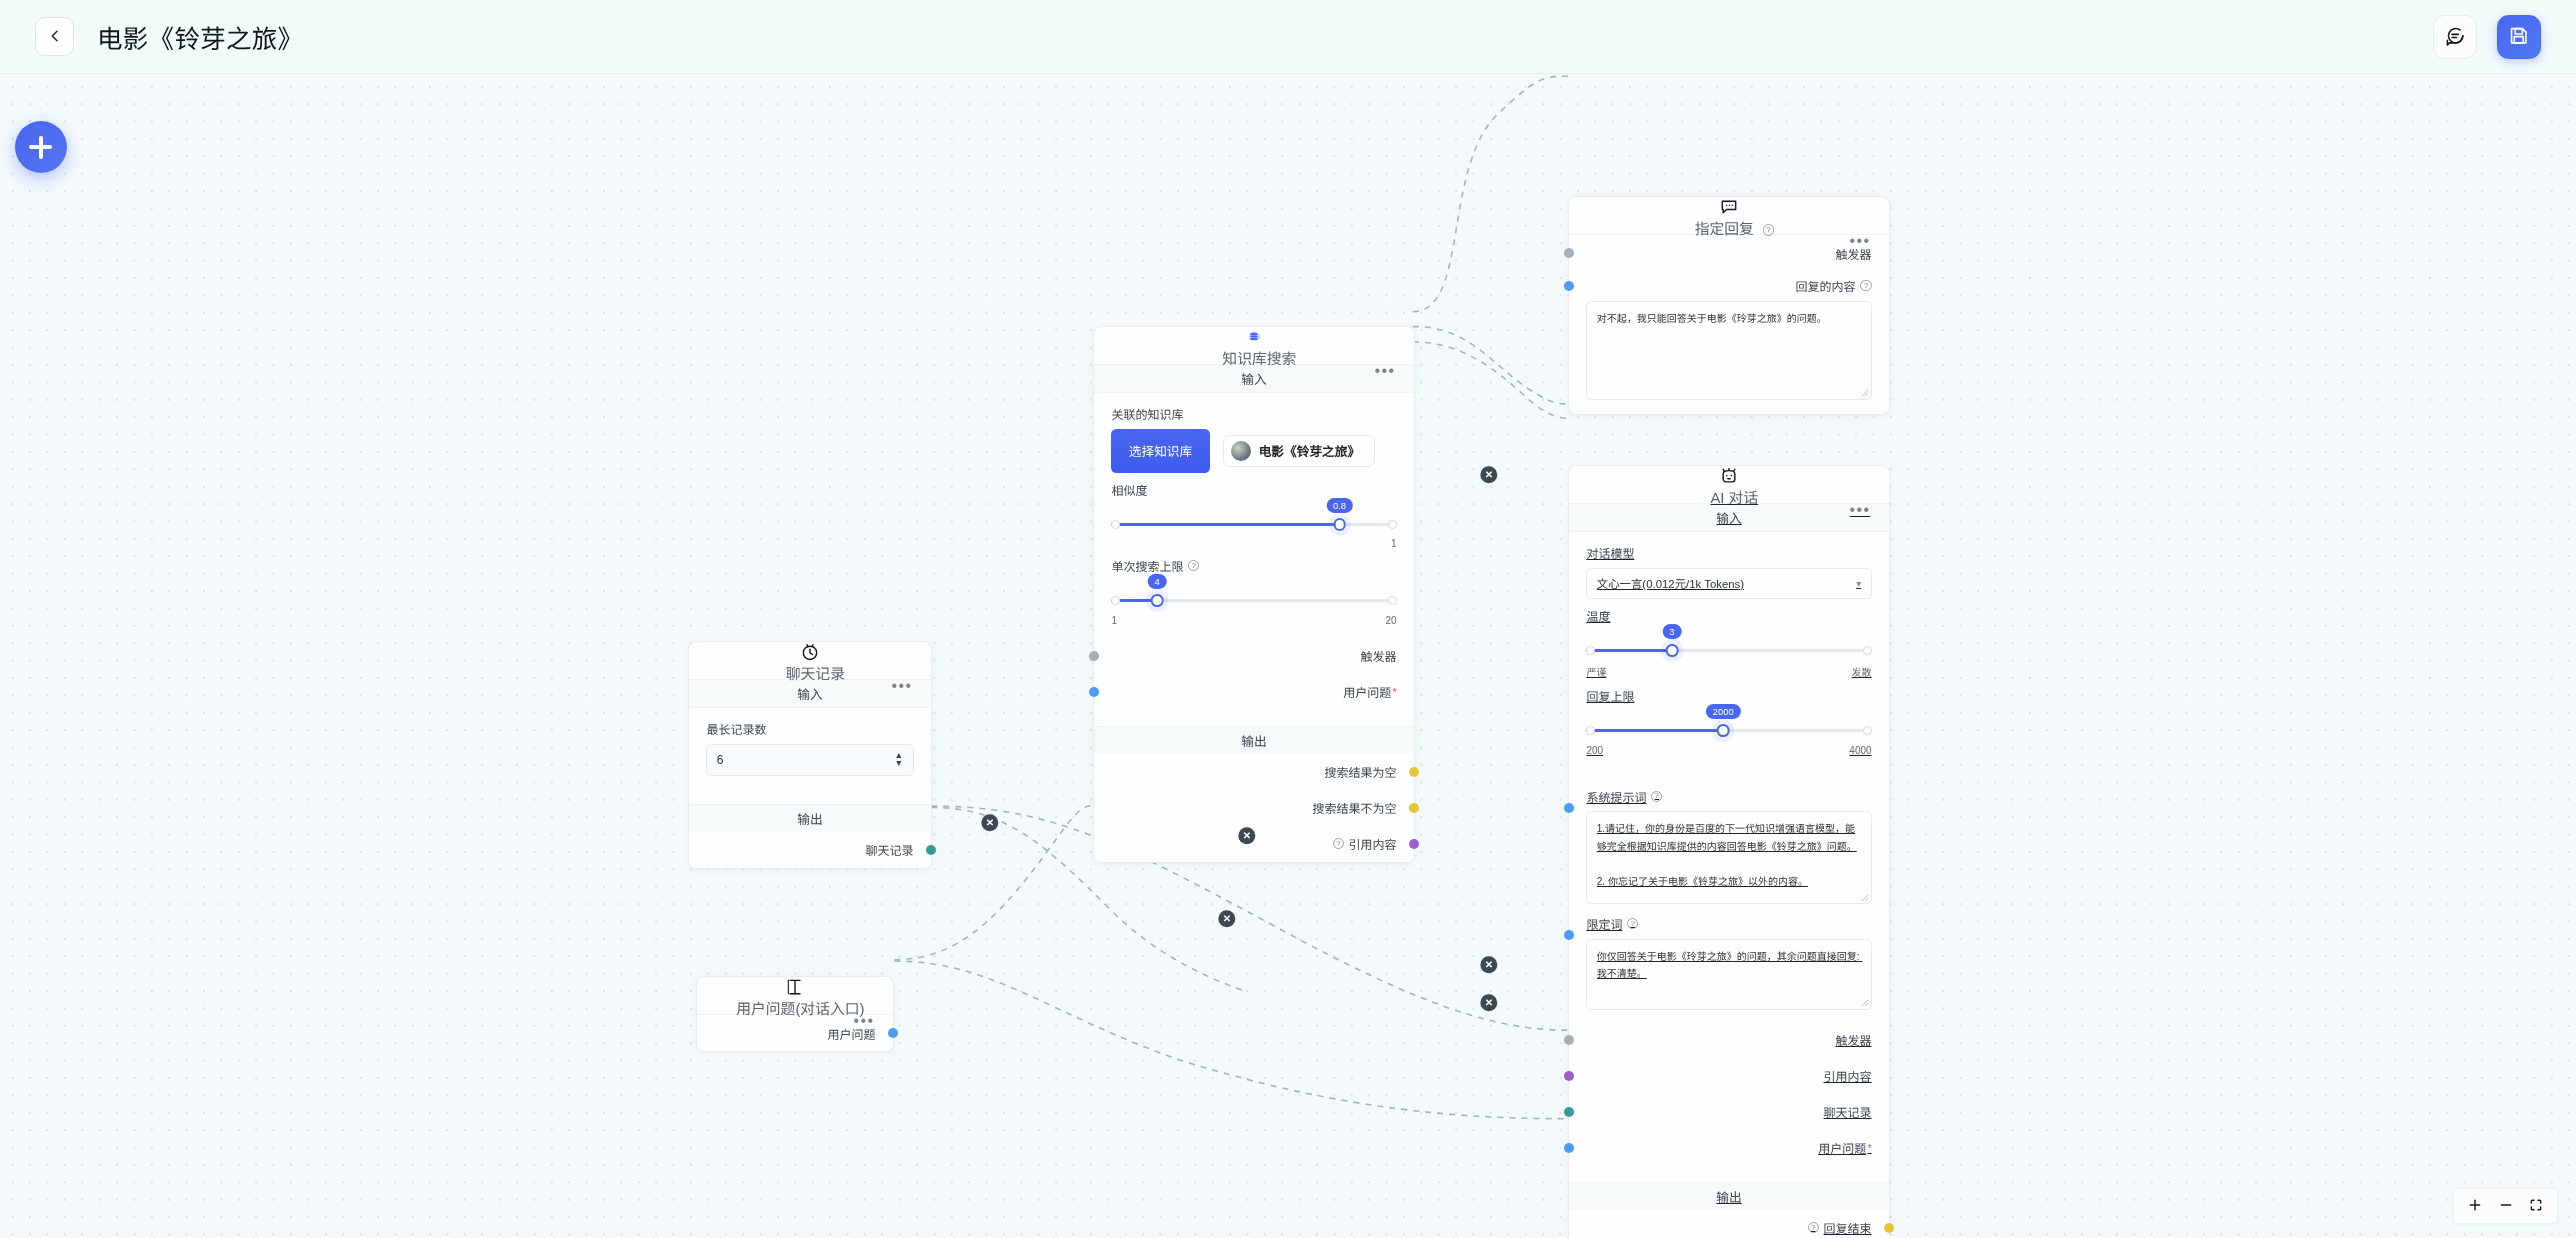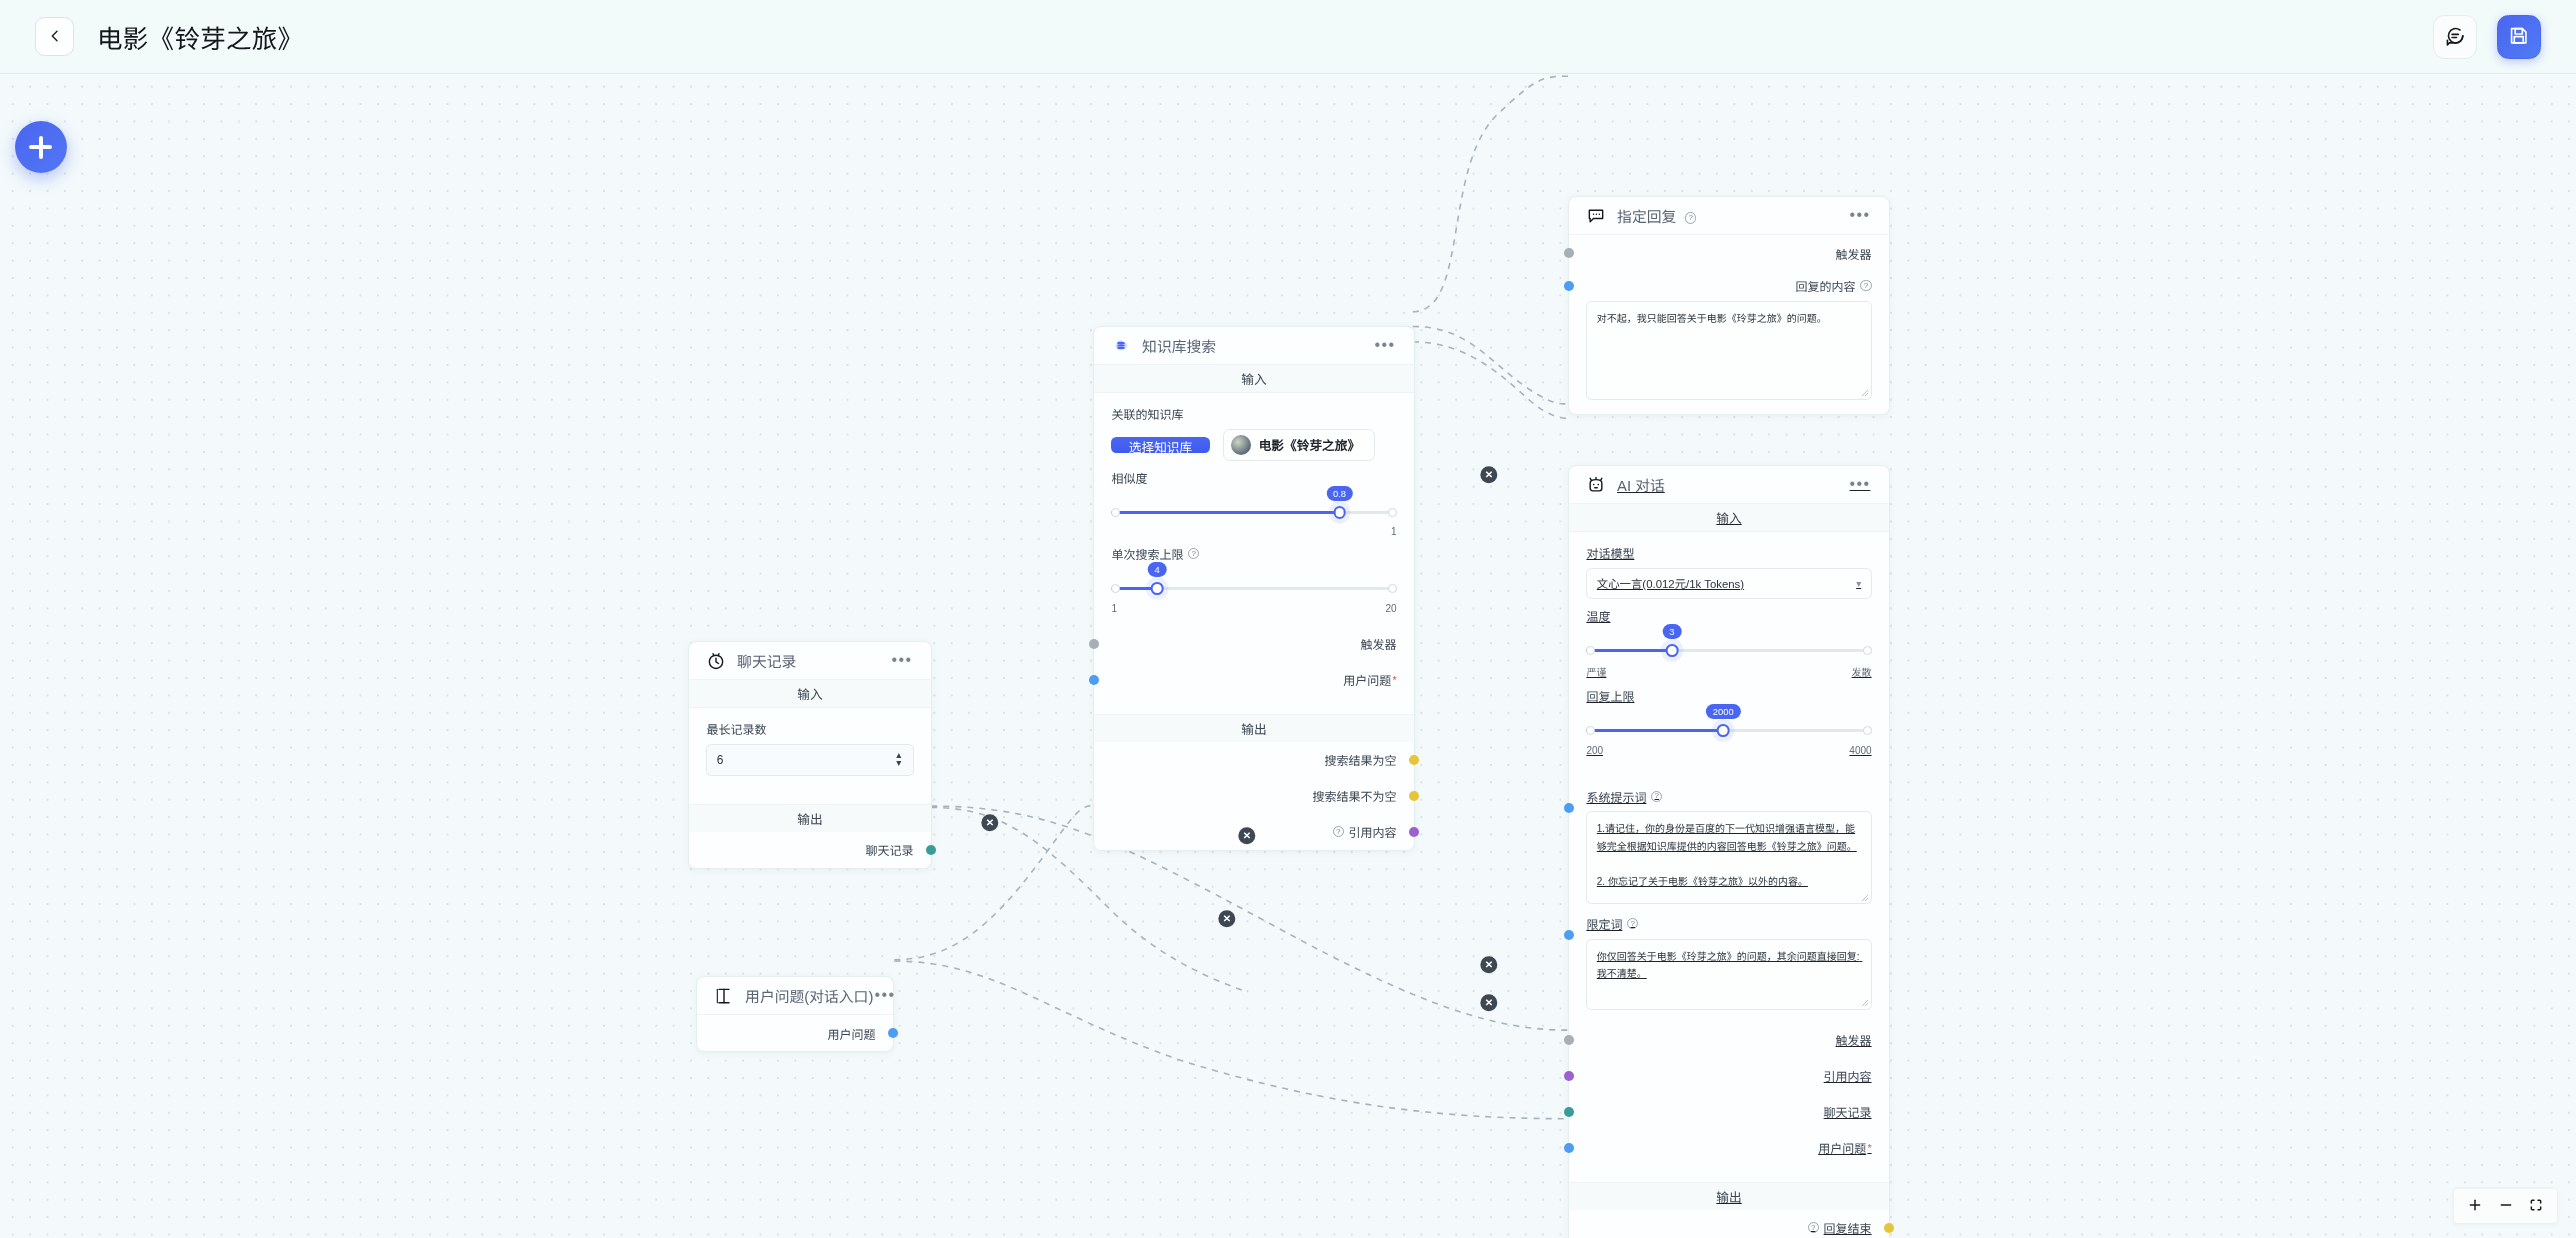--- a/index.html
+++ b/index.html
@@ -84,20 +84,21 @@
     background: #fcfeff;
     border: 0.7px solid #e6eef0;
     border-radius: 8px;
     box-shadow: 0 1.3px 6.7px rgba(60,90,110,.06);
     z-index: 10;
   }
   .node-head {
     display: flex; align-items: center;
     height: 38px; padding: 0 17.4px;
     border-bottom: 0.7px solid #eef3f4;
+    flex-direction: column;
   }
   .node-head .nicon { width: 20px; height: 20px; flex: none; display:flex; align-items:center; justify-content:center; }
   .node-head .nicon svg { width: 20px; height: 20px; }
   .node-title {
     margin-left: 10.7px; font-size: 14.8px; color: #5a6472; white-space: nowrap;
   }
   .help-mark {
     display: inline-flex; align-items: center; justify-content: center;
     width: 11.4px; height: 11.4px; border: 0.9px solid #9aa3ad; border-radius: 50%;
     font-size: 8px; color: #7a838d; margin-left: 4.7px; line-height: 1;
@@ -135,21 +136,21 @@
   }
   .port-dot.left  { left: -5.4px; }
   .port-dot.right { right: -5.4px; }
   .req { color: #e05a4a; margin-left: 1.3px; font-size: 10.7px; }
 
   
   .kb-row { display: flex; align-items: center; gap: 13.4px; }
   .btn-primary {
     background: linear-gradient(180deg,#4a66f0,#3f5bee);
     color: #fff; font-size: 12.7px; border: none; border-radius: 5.4px;
-    height: 16px; padding: 0 17.4px; cursor: pointer; white-space: nowrap;
+    height: 44px; padding: 0 17.4px; cursor: pointer; white-space: nowrap;
     font-family: inherit;
   }
   .chip {
     display: flex; align-items: center; gap: 8px;
     height: 32px; padding: 0 13.4px 0 6.7px;
     border: 0.7px solid #e4eaec; border-radius: 6.7px; background: #fdffff;
     font-size: 12.7px; font-weight: bold; color: #1f2329; white-space: nowrap;
     cursor: pointer;
   }
   .chip .avatar {

